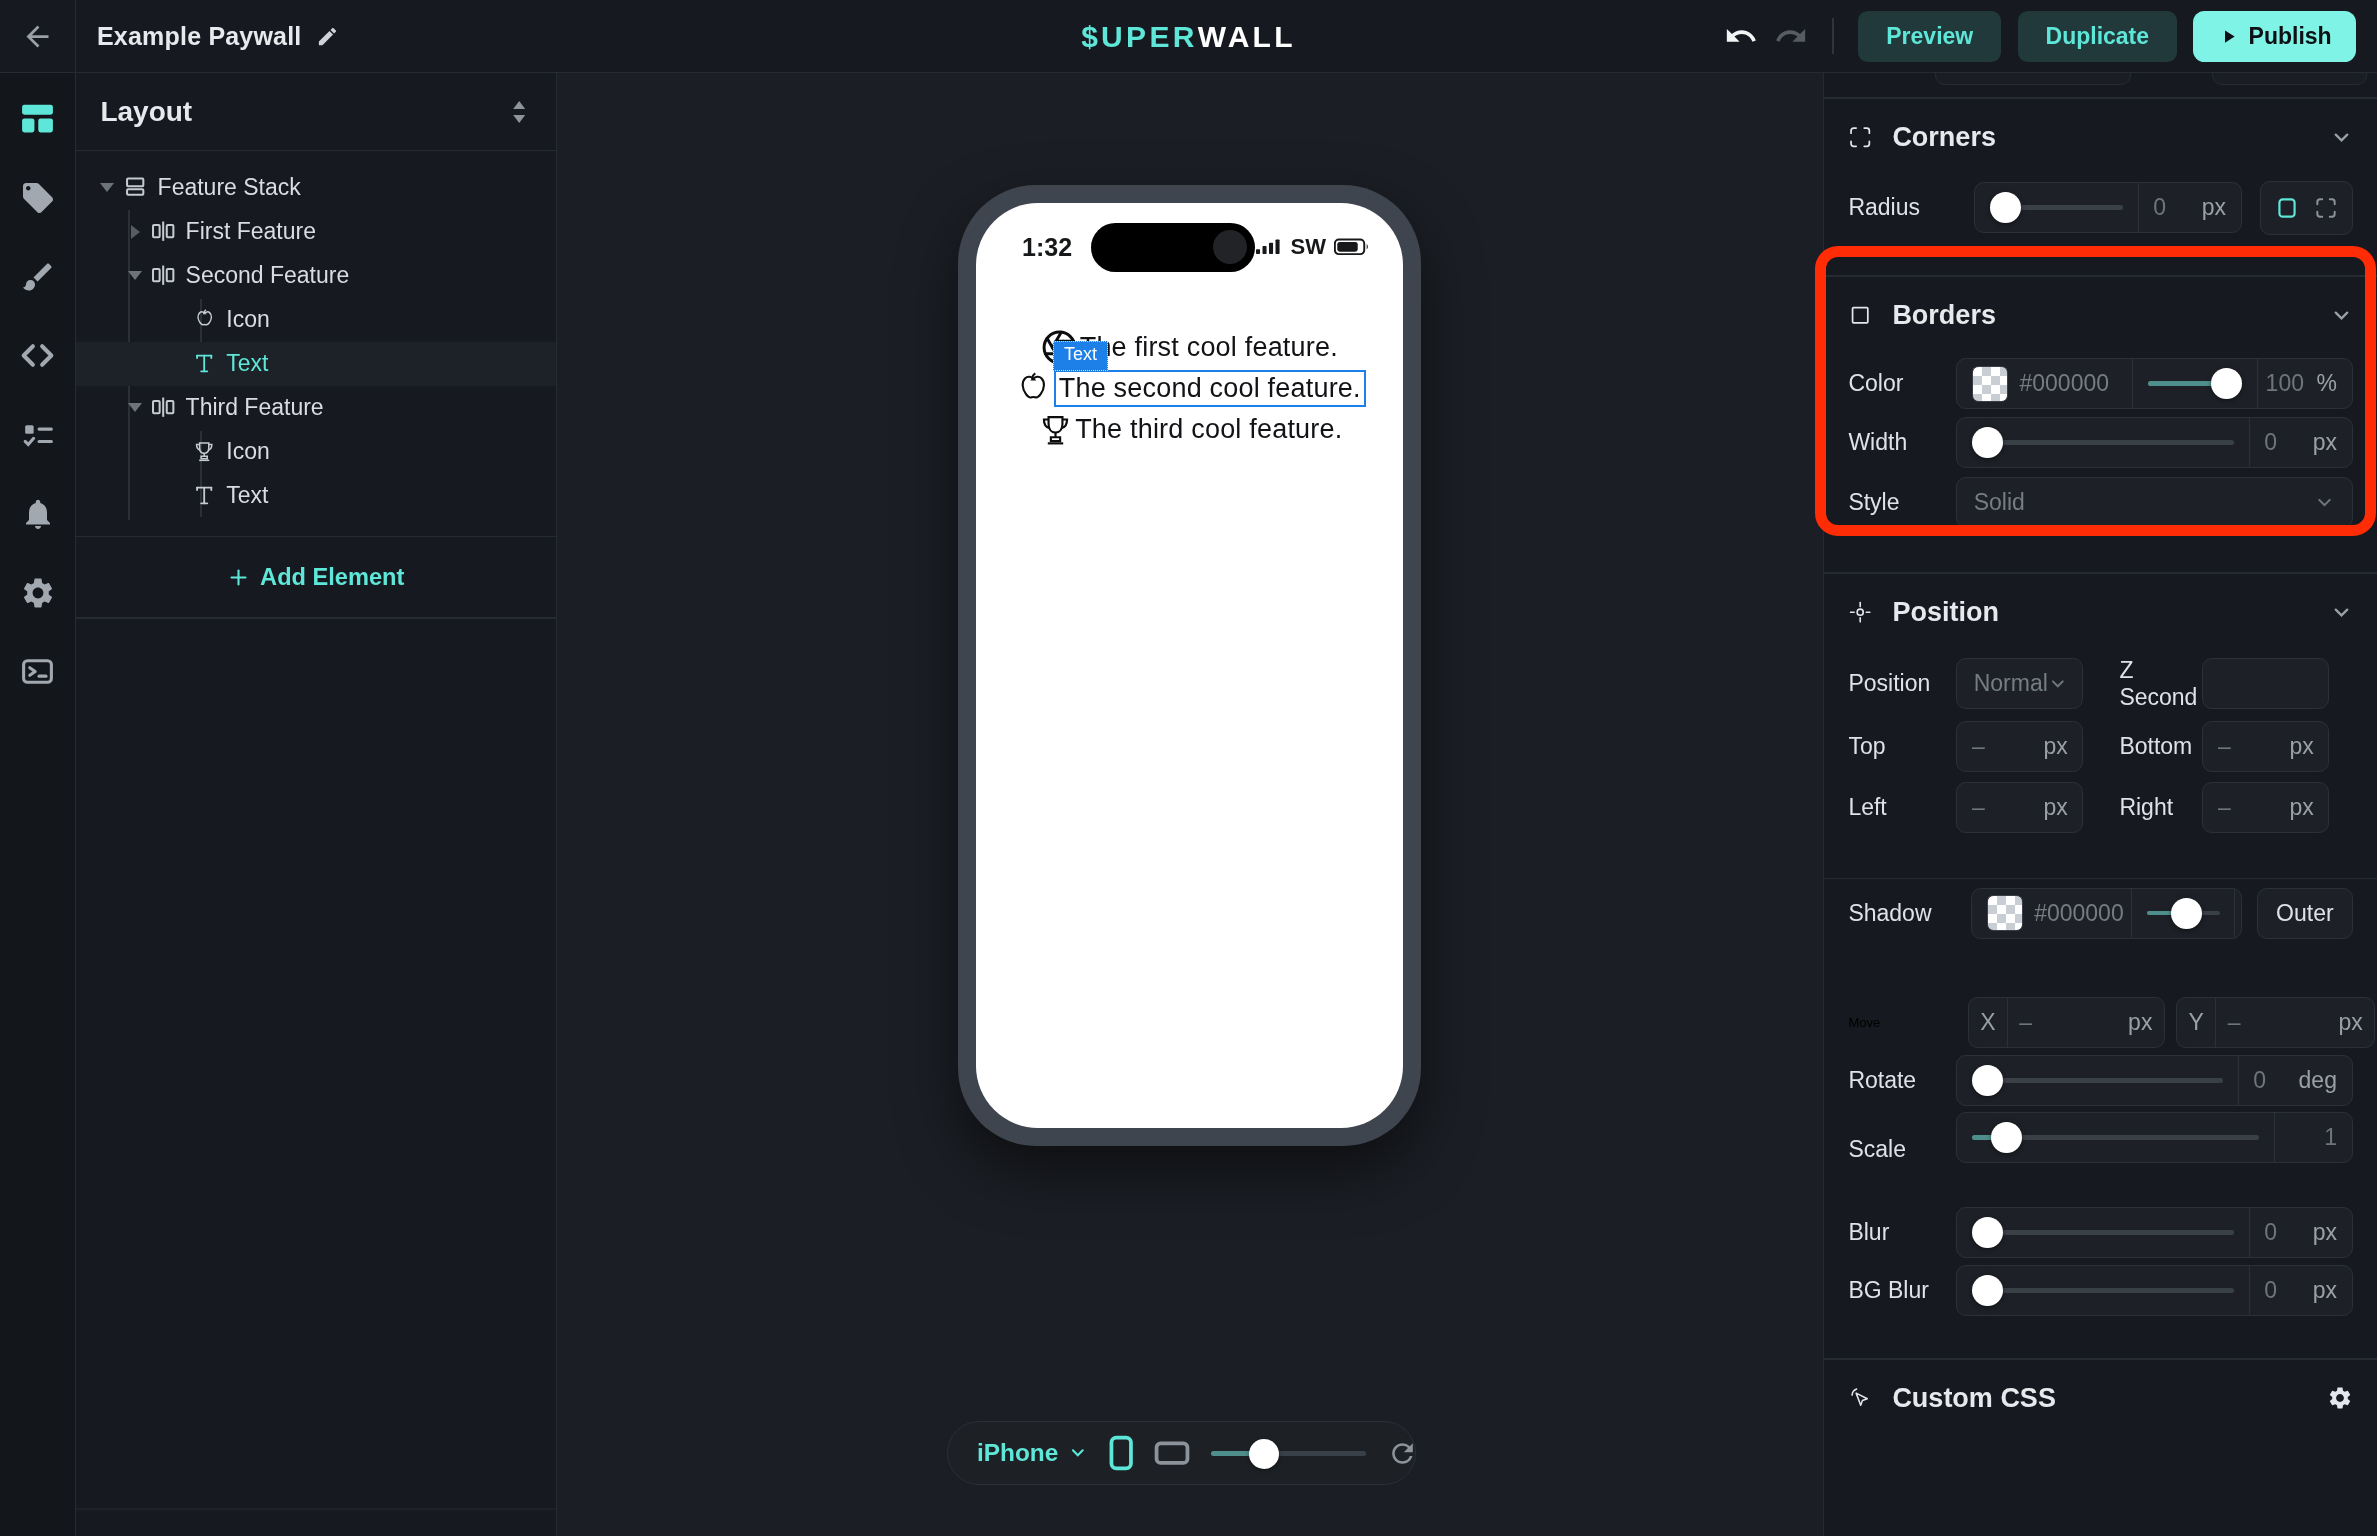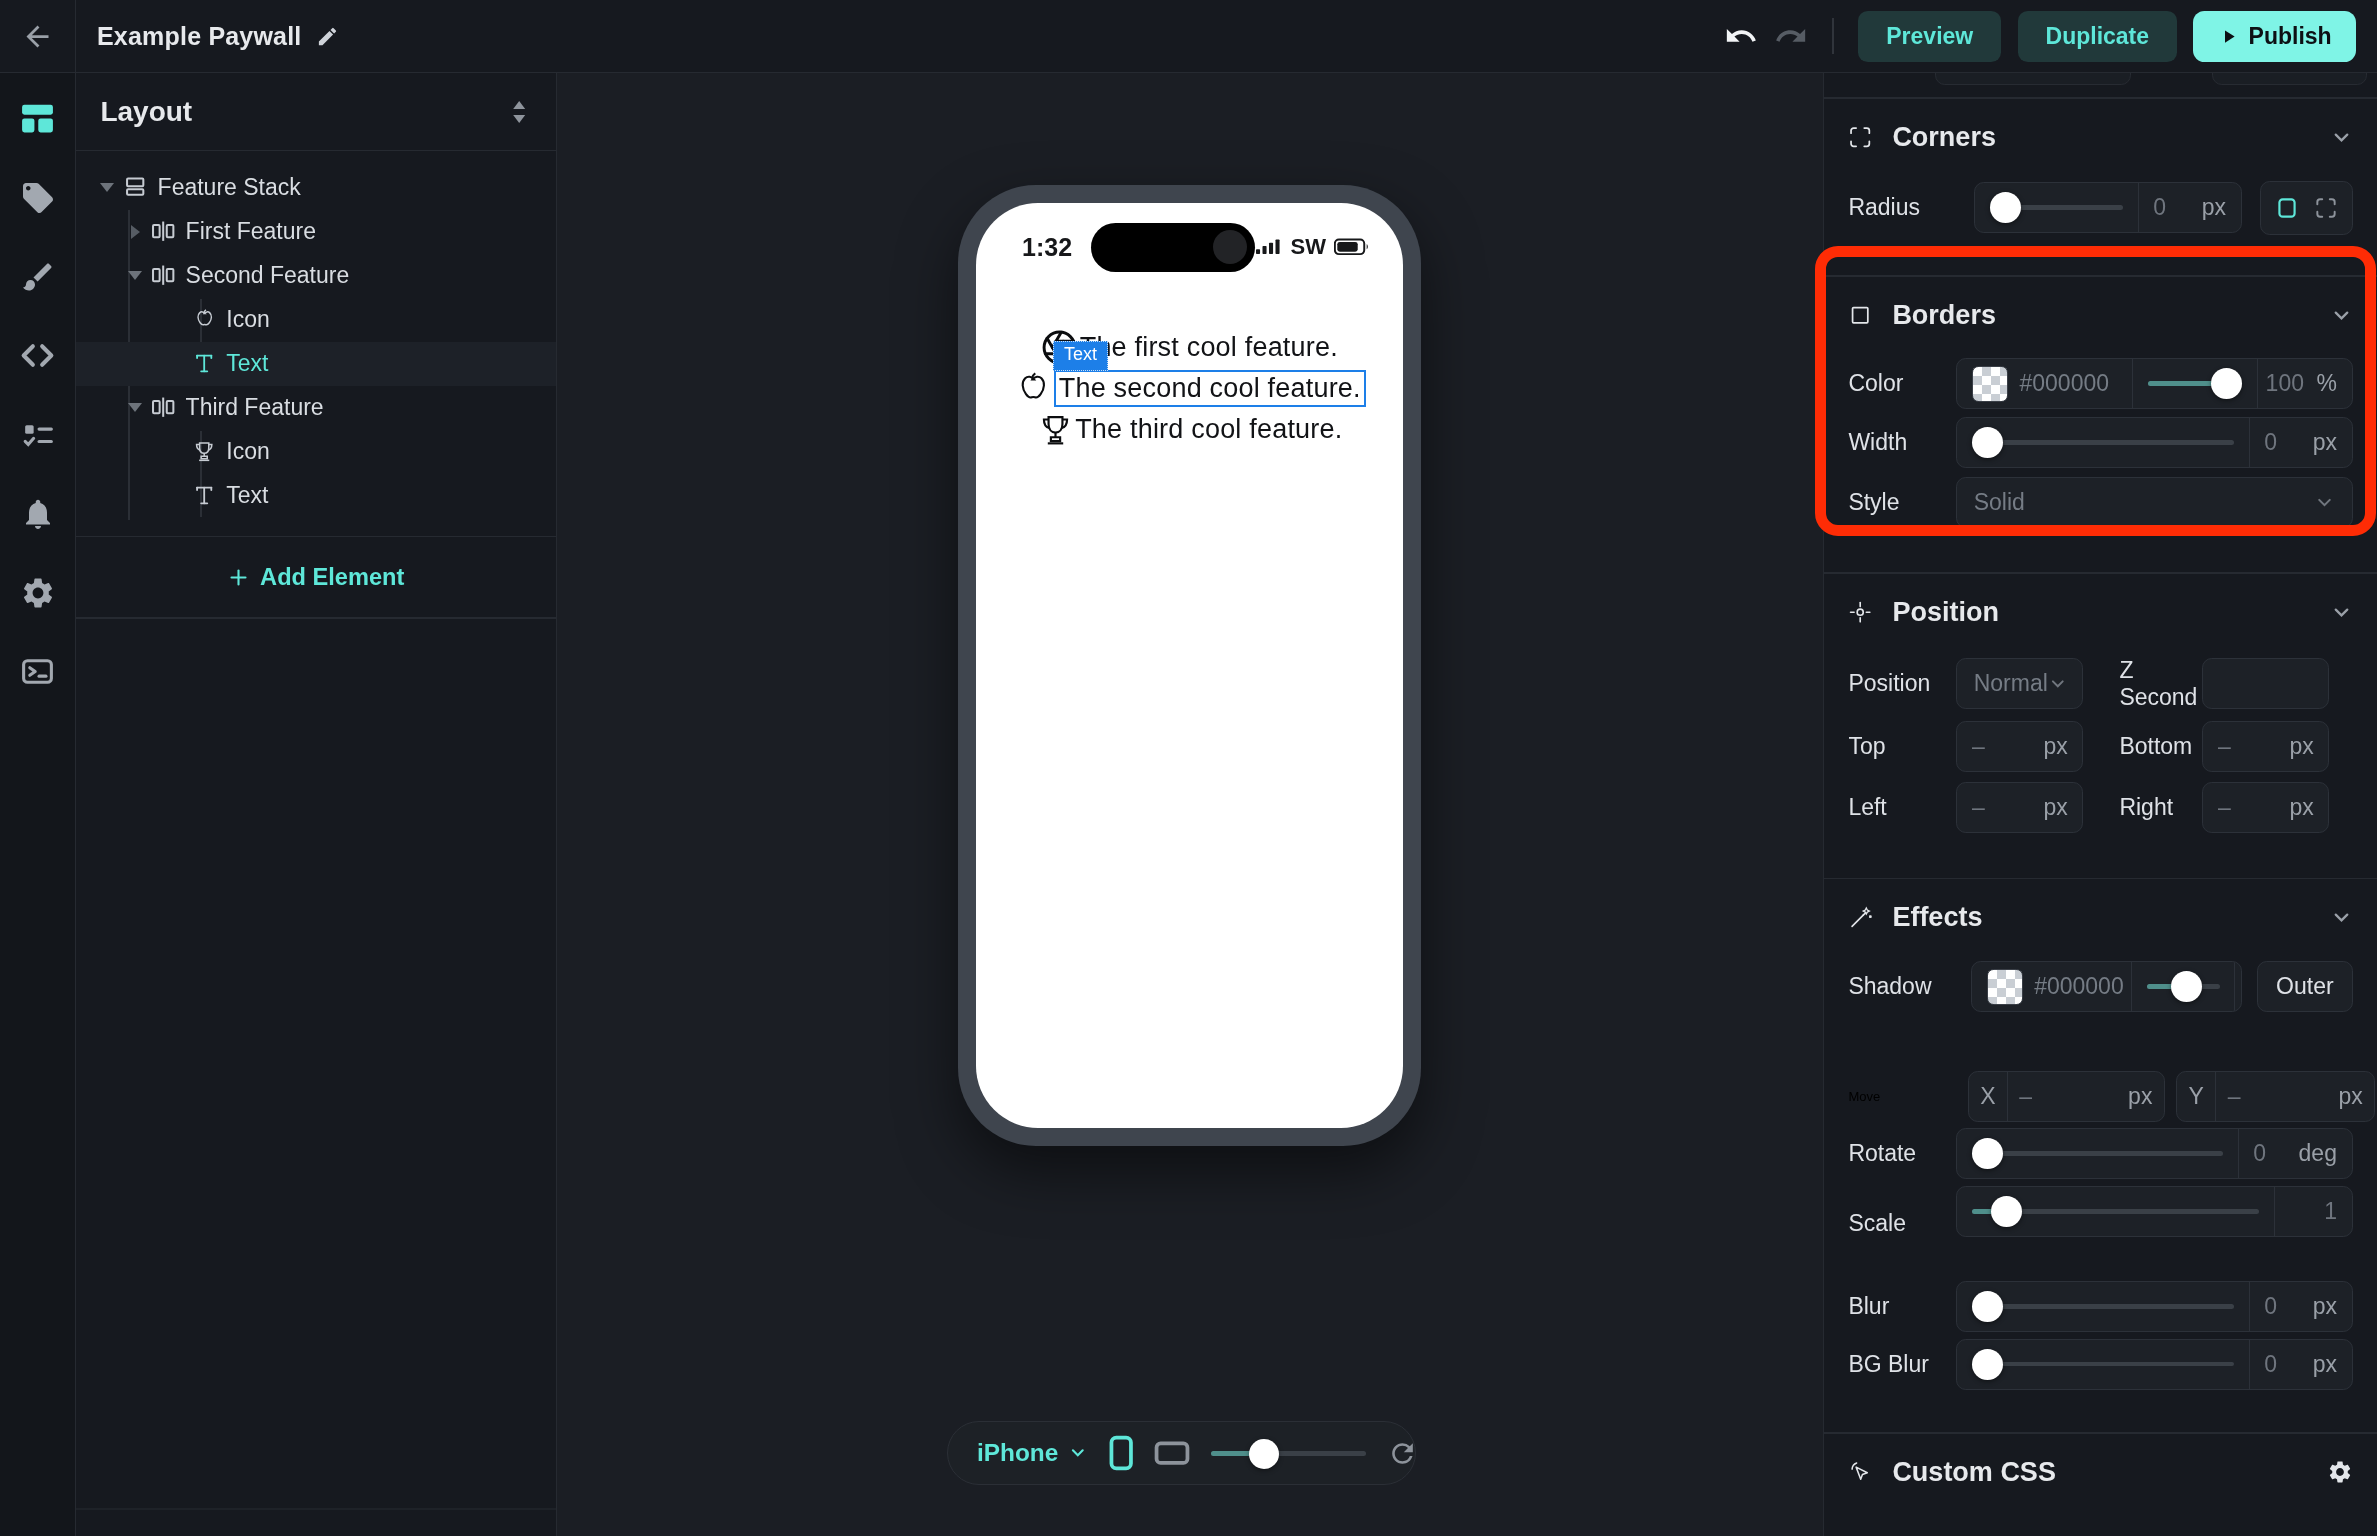--- a/index.html
+++ b/index.html
@@ -150,20 +150,24 @@
           </svg>
       </span>
     </div>
     <div class="doc-title">
       <span class="t">Example Paywall</span>
       <span class="pencil">
         <svg width="23" height="23" viewBox="0 0 24 24" fill="currentColor">
             <path d="M3 17.25V21h3.75L17.81 9.94l-3.75-3.75L3 17.25zM20.71 7.04c.39-.39.39-1.02 0-1.41l-2.34-2.34a1 1 0 0 0-1.41 0l-1.83 1.83 3.75 3.75 1.83-1.83z"></path>
           </svg>
       </span>
+    </div>
+    <div class="logo">
+      <span class="a">$UPER</span>
+        <span class="b">WALL</span>
     </div>
     <div class="topbar-right">
       <span class="hist-icon">
         <svg width="34" height="34" viewBox="0 0 24 24" fill="currentColor">
             <path d="M12.5 8c-2.65 0-5.05.99-6.9 2.6L2 7v9h9l-3.62-3.62c1.39-1.16 3.16-1.88 5.12-1.88 3.54 0 6.55 2.31 7.6 5.5l2.37-.78C21.08 11.03 17.15 8 12.5 8z"></path>
           </svg>
       </span>
       <span class="hist-icon redo">
         <svg width="34" height="34" viewBox="0 0 24 24" fill="currentColor">
             <path d="M18.4 10.6C16.55 8.99 14.15 8 11.5 8c-4.65 0-8.58 3.03-9.96 7.22L3.9 16c1.05-3.19 4.05-5.5 7.6-5.5 1.95 0 3.73.72 5.12 1.88L13 16h9V7l-3.6 3.6z"></path>
@@ -634,37 +638,20 @@
       </div>
       <span class="plabel2" style="padding-left:36px;">Right</span>
       <div class="ibox dash-input">
         <span class="val">–</span>
         <span class="unit">px</span>
       </div>
     </div>
     <div style="height:34px;"></div>
 
     <div class="sect-div"></div>
-    <div class="sect-head">
-      <span class="si">
-        <svg width="24.4" height="24.4" viewBox="0 0 48 48" fill="none" stroke="currentColor" stroke-width="3.2" stroke-linecap="round">
-            <line x1="8" y1="40" x2="30" y2="18"></line>
-            <path d="M30 18l4-4"></path>
-            <path d="M36 4l2 4 4 2-4 2-2 4-2-4-4-2 4-2z" stroke-width="2.6"></path>
-            <line x1="43" y1="20" x2="45" y2="22"></line>
-            <line x1="45" y1="20" x2="43" y2="22"></line>
-          </svg>
-      </span>
-      <span class="st">Effects</span>
-      <span class="chev">
-        <svg width="23" height="23" viewBox="0 0 24 24" fill="none" stroke="currentColor" stroke-width="2.4" stroke-linecap="round">
-            <polyline points="6 9 12 15 18 9"></polyline>
-          </svg>
-      </span>
-    </div>
     <div class="prow" style="gap:14.7px;">
       <span class="plabel">Shadow</span>
       <div class="ibox" style="flex:1;">
         <div class="seg" style="width:159px;">
           <span class="swatch"></span>
           <span class="hex">#000000</span>
         </div>
         <div class="seg" style="flex:1;">
           <span class="slider">
               <span class="track"></span>

